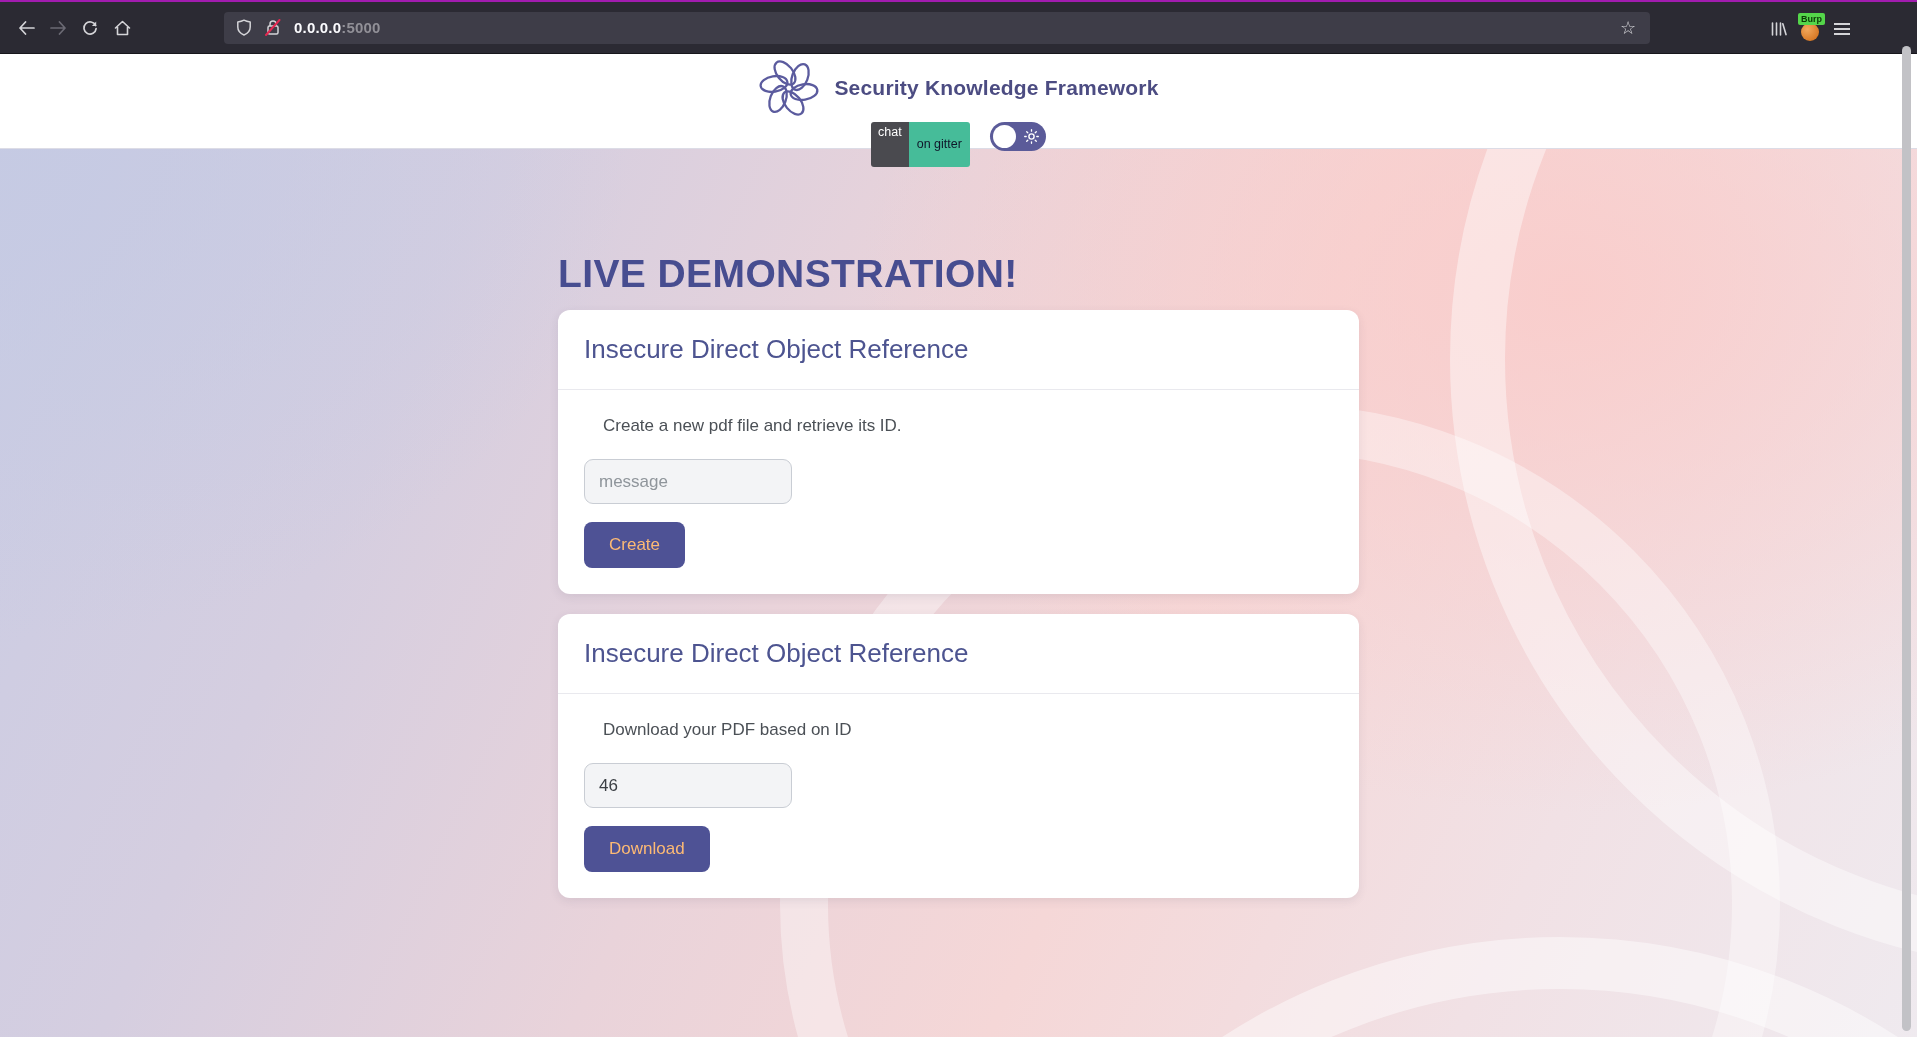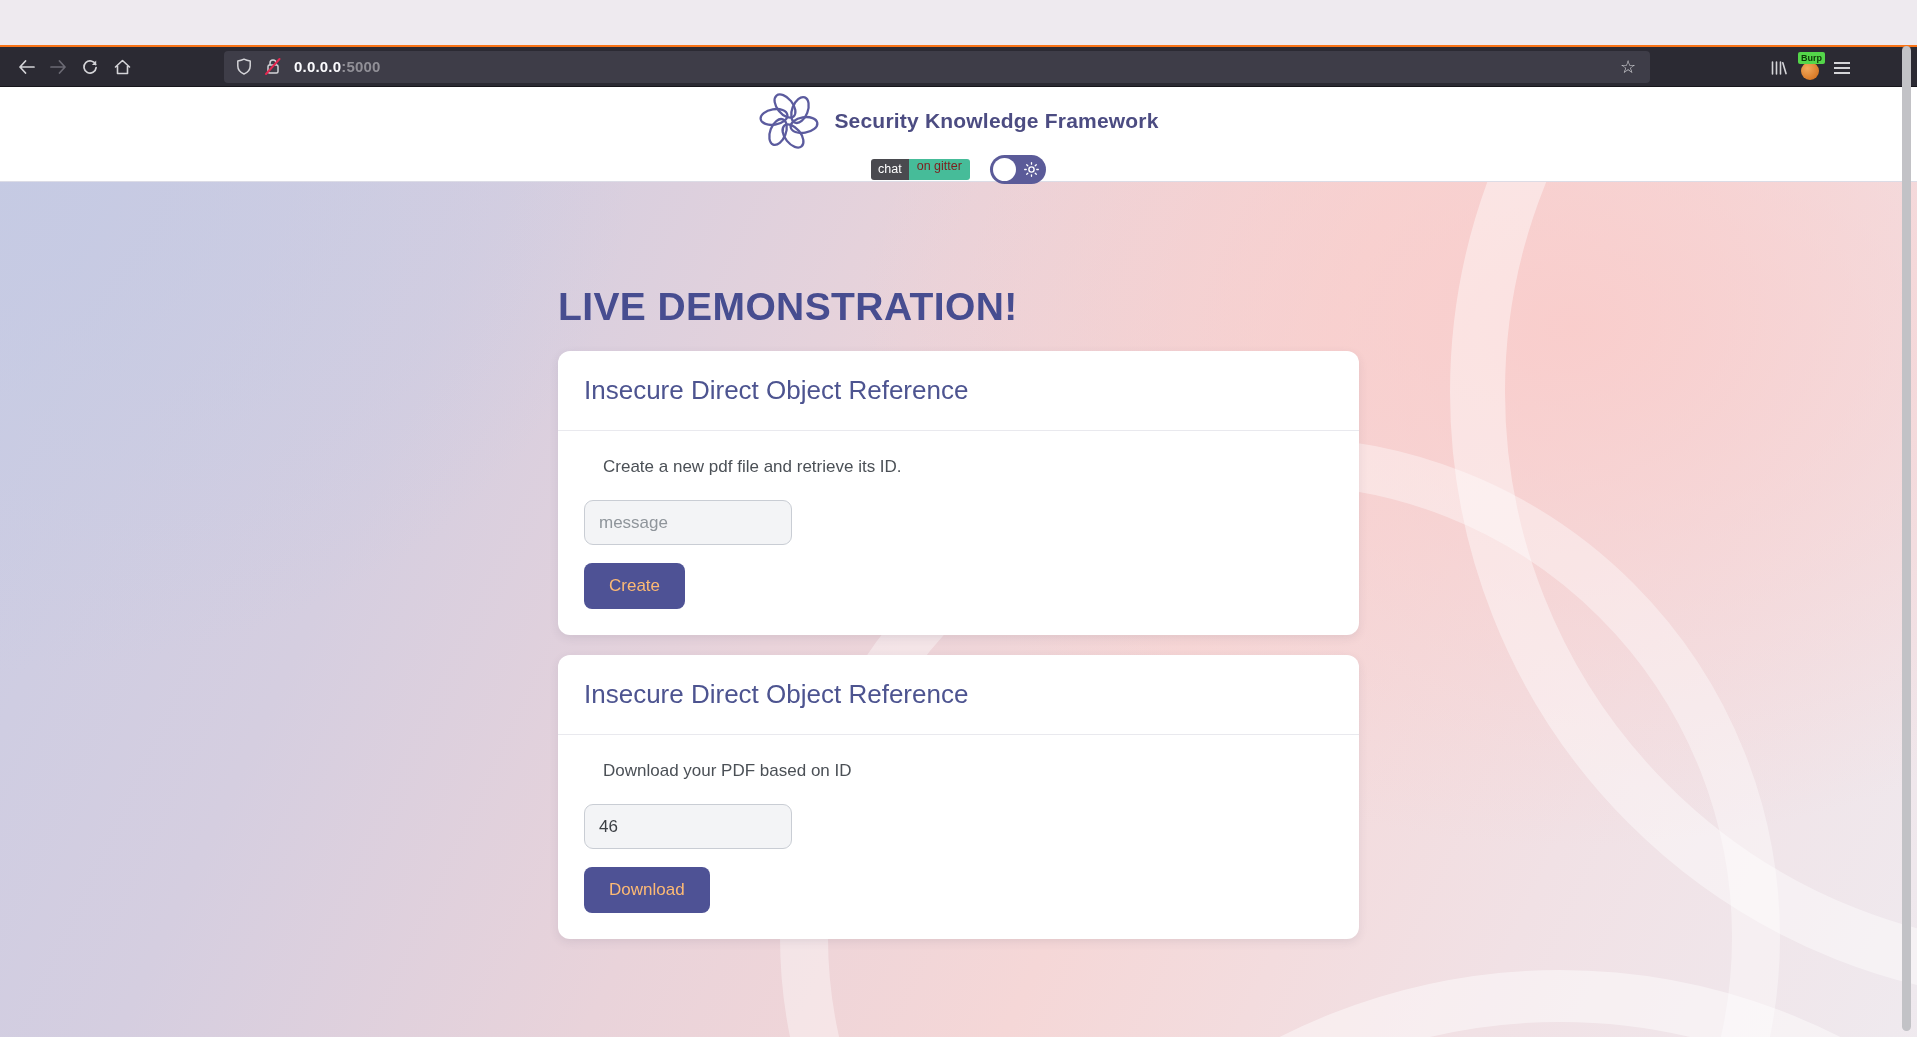--- a/index.html
+++ b/index.html
@@ -1,23 +1,23 @@
 <!DOCTYPE html>
 <html><head>
 <meta charset="utf-8">
 <style>
   * { box-sizing: border-box; margin: 0; padding: 0; }
   html,body { width:1917px; height:1037px; overflow:hidden; }
   body { font-family:"Liberation Sans", sans-serif; background:#eeeaef; }
 
   
   .chrome {
-    height:42px; background:#2b2a33; border-top:2px solid #f97316;
+    height:54px; background:#2b2a33; border-top:2px solid #a21caf;
     border-bottom:1px solid #17161c;
-    display:flex; align-items:center; padding:0 10px; position:relative; z-index:40;margin-top:45px;
+    display:flex; align-items:center; padding:0 10px; position:relative; z-index:40;
   }
   .nav-btn {
     width:32px; height:30px; border:none; background:transparent; border-radius:4px;
     display:flex; align-items:center; justify-content:center; color:#d4d4d8; flex:0 0 auto;
   }
   .nav-btn svg { display:block; }
   .nav-btn.disabled { color:#6b6a74; }
   .url-bar {
     margin-left:86px; flex:1 1 auto; height:32px; background:#3e3d48; border-radius:4px;
     display:flex; align-items:center; padding:0 12px; position:relative; max-width:1426px;
@@ -41,44 +41,44 @@
   .burger i { display:block; width:16px; height:2px; background:#d4d4d8; }
 
   
   .site-header {
     height:95px; background:#ffffff; border-bottom:1px solid #dcdce6;
     display:flex; align-items:center; justify-content:space-between; padding:0 204px;
     position:relative; z-index:30;flex-direction:column;
   }
   .brand { display:flex; align-items:center; text-decoration:none; }
   .brand-title { font-size:21px; font-weight:bold; color:#4c4c82; margin-left:14px; letter-spacing:.2px; }
-  .header-right { display:flex; align-items:center; }
+  .header-right { display:flex; }
   .gitter-badge { display:inline-flex; font-size:12.5px; line-height:1; margin-right:20px; cursor:pointer; }
   .gitter-badge .left  { background:#4a4a4f; color:#fff; padding:4px 7px; border-radius:3px 0 0 3px; }
-  .gitter-badge .right { background:#46bc99; color:#7f1d1d; padding:1px 8px; border-radius:0 3px 3px 0; }
+  .gitter-badge .right { background:#46bc99; color:#0f172a; padding:16px 8px; border-radius:0 3px 3px 0; }
   .toggle { position:relative; width:56px; height:29px; border-radius:15px; background:#5b5b99;
     border:none; flex:0 0 auto; }
   .toggle-knob { position:absolute; left:3px; top:3px; width:23px; height:23px; border-radius:50%; background:#fff; }
   .toggle-sun { position:absolute; right:7px; top:7px; }
 
   
   .hero {
     position:relative; height:900px; overflow:hidden;
     background:
       radial-gradient(1100px 800px at 82% 16%, rgba(250,203,201,.85), rgba(250,203,201,0) 65%),
       radial-gradient(900px 700px at 0% 0%, rgba(197,202,227,.9), rgba(197,202,227,0) 70%),
       linear-gradient(115deg, #c9cce4 0%, #d5cee0 22%, #e9d3da 42%, #f5d7d7 60%, #f1e1e5 80%, #efeaef 100%);
   }
   .ring { position:absolute; border-radius:50%; }
   .ring-a { left:780px;  top:255px;  width:1000px; height:1000px; border:48px solid rgba(255,255,255,.38); }
   .ring-b { left:1450px; top:-400px; width:1220px; height:1220px; border:55px solid rgba(255,255,255,.42); }
   .ring-c { left:940px;  top:788px;  width:1240px; height:1240px; border:52px solid rgba(255,255,255,.45); }
 
   .container { position:relative; width:801px; margin:0 auto; padding-top:103px; z-index:5; }
-  .page-heading { font-size:39px; font-weight:800; color:#474d90; letter-spacing:.4px; margin-bottom:22px; }
+  .page-heading { font-size:39px; font-weight:800; color:#474d90; letter-spacing:.4px; margin-bottom:14px; }
 
   .card { background:#fff; border-radius:12px; box-shadow:0 3px 10px rgba(60,60,90,.10); margin-bottom:20px; }
   .card-header { padding:24px 26px; border-bottom:1px solid #e9e9ee; }
   .card-title { font-size:26px; font-weight:500; color:#4d5490; }
   .card-body { padding:26px; }
   .desc { font-size:17px; color:#4b5056; margin-bottom:23px;margin-left:19px; }
   .field {
     width:208px; height:45px; border:1px solid #c9cdd4; border-radius:9px; background:#f3f4f6;
     padding:0 14px; font-size:17px; color:#3b3f44; font-family:"Liberation Sans", sans-serif;
     display:block;

